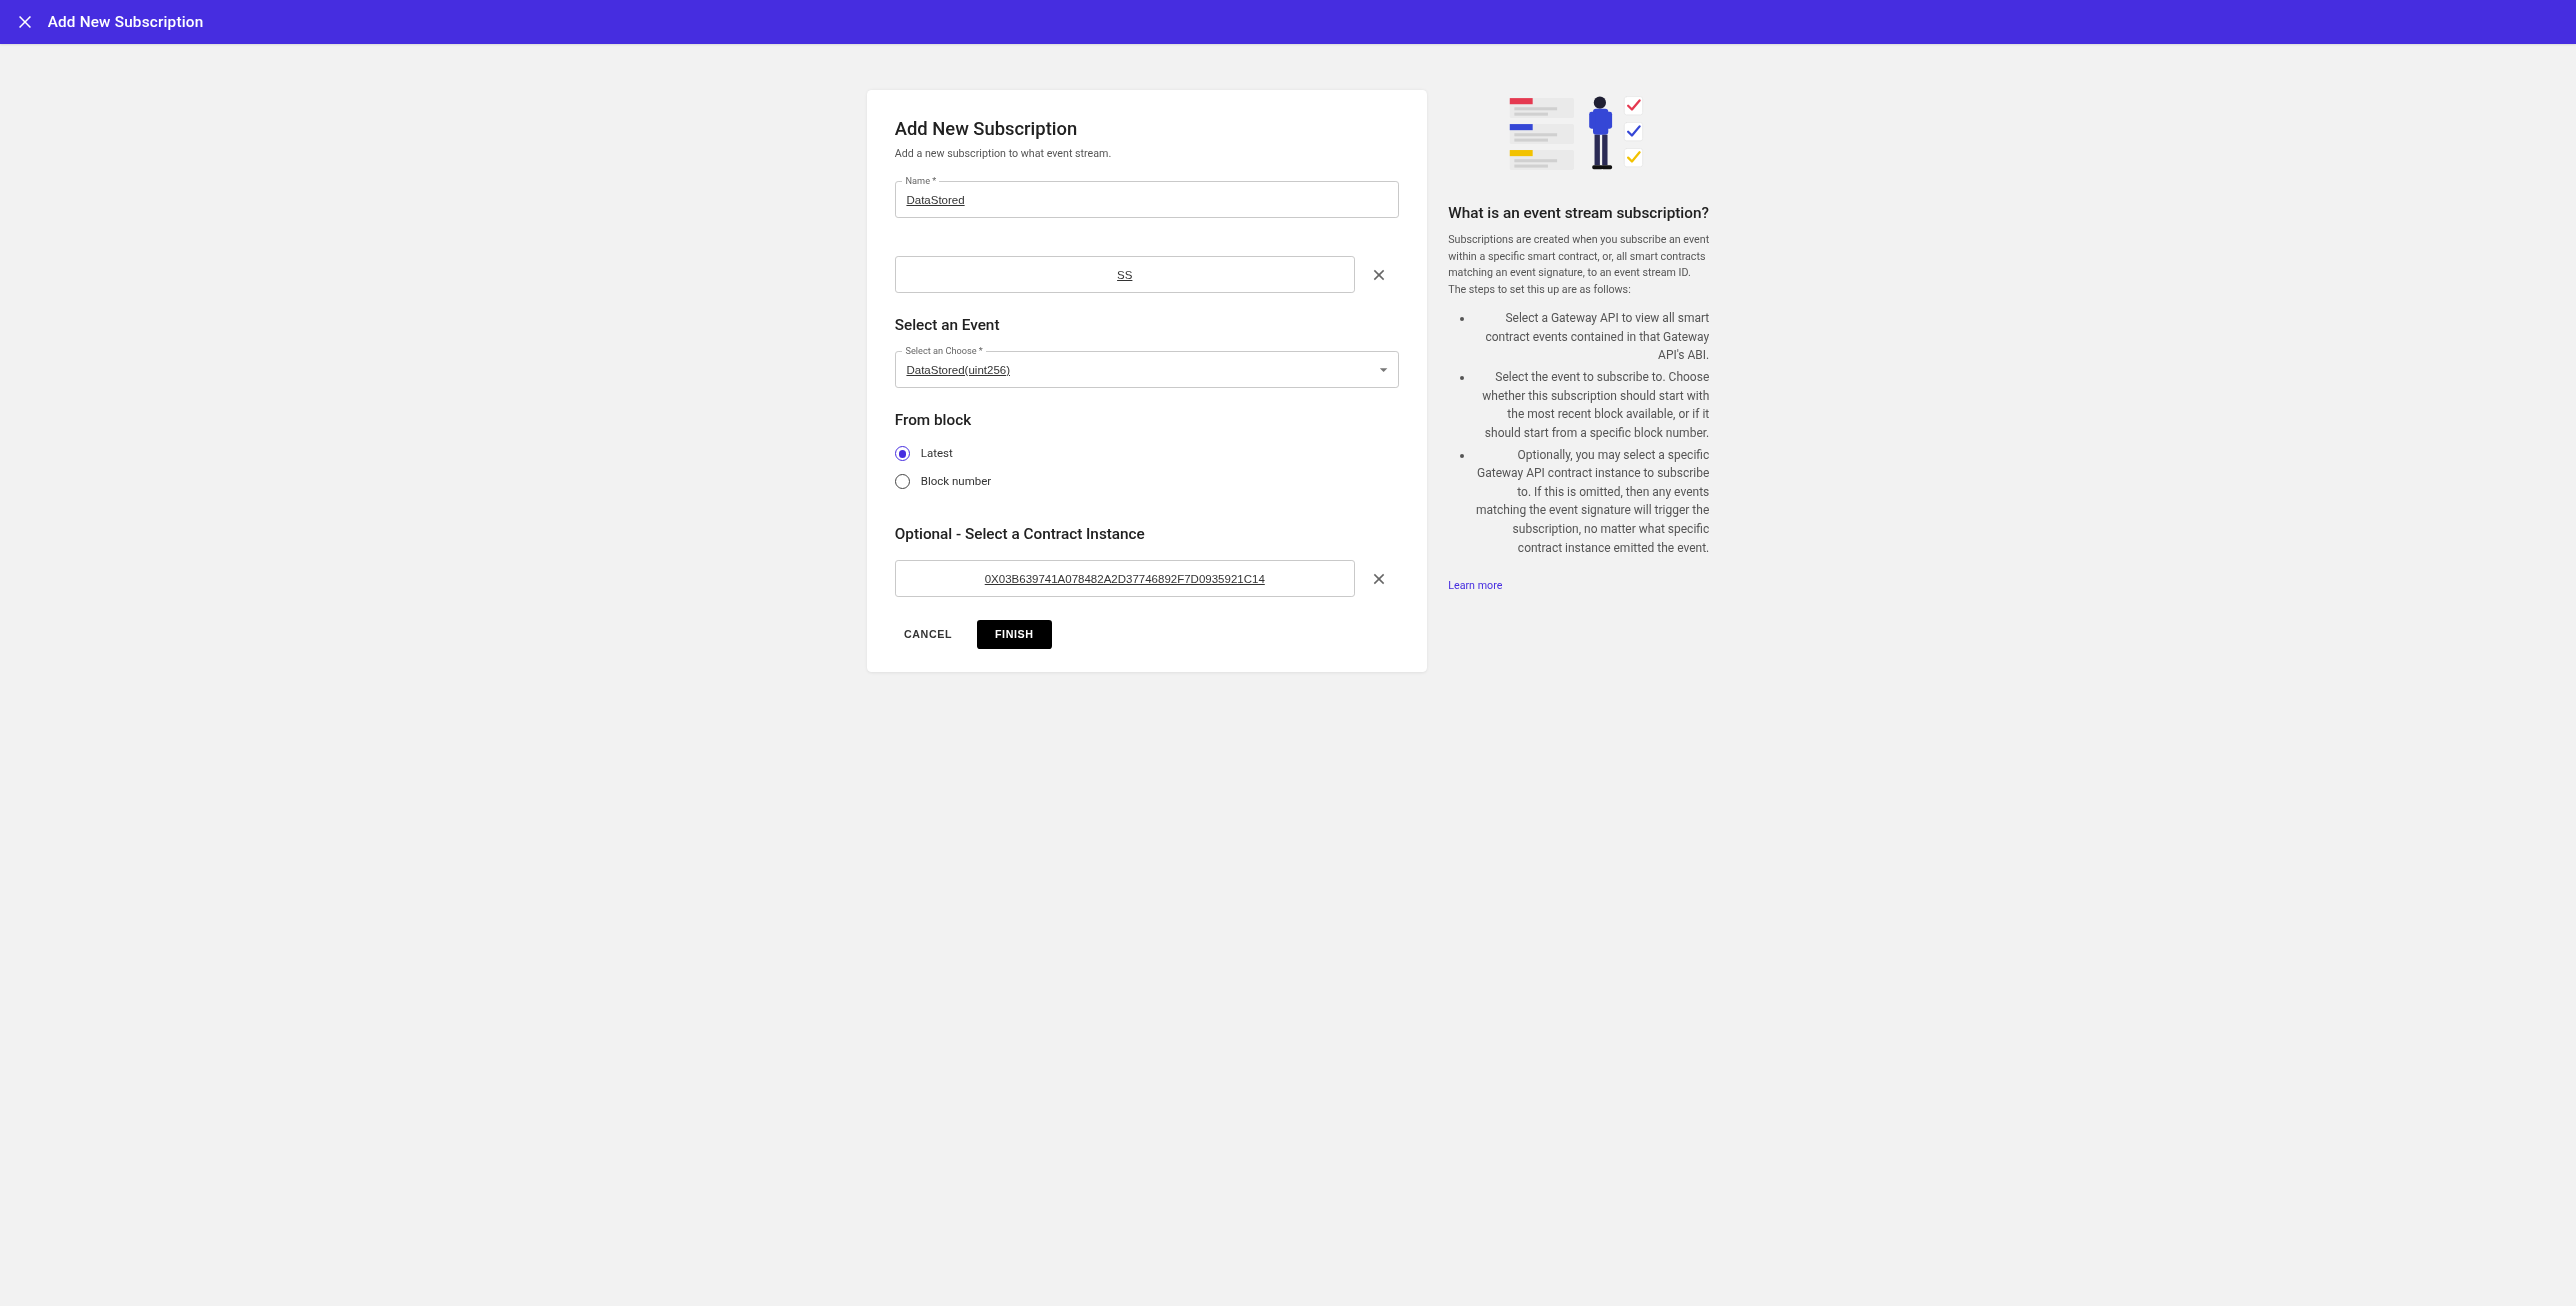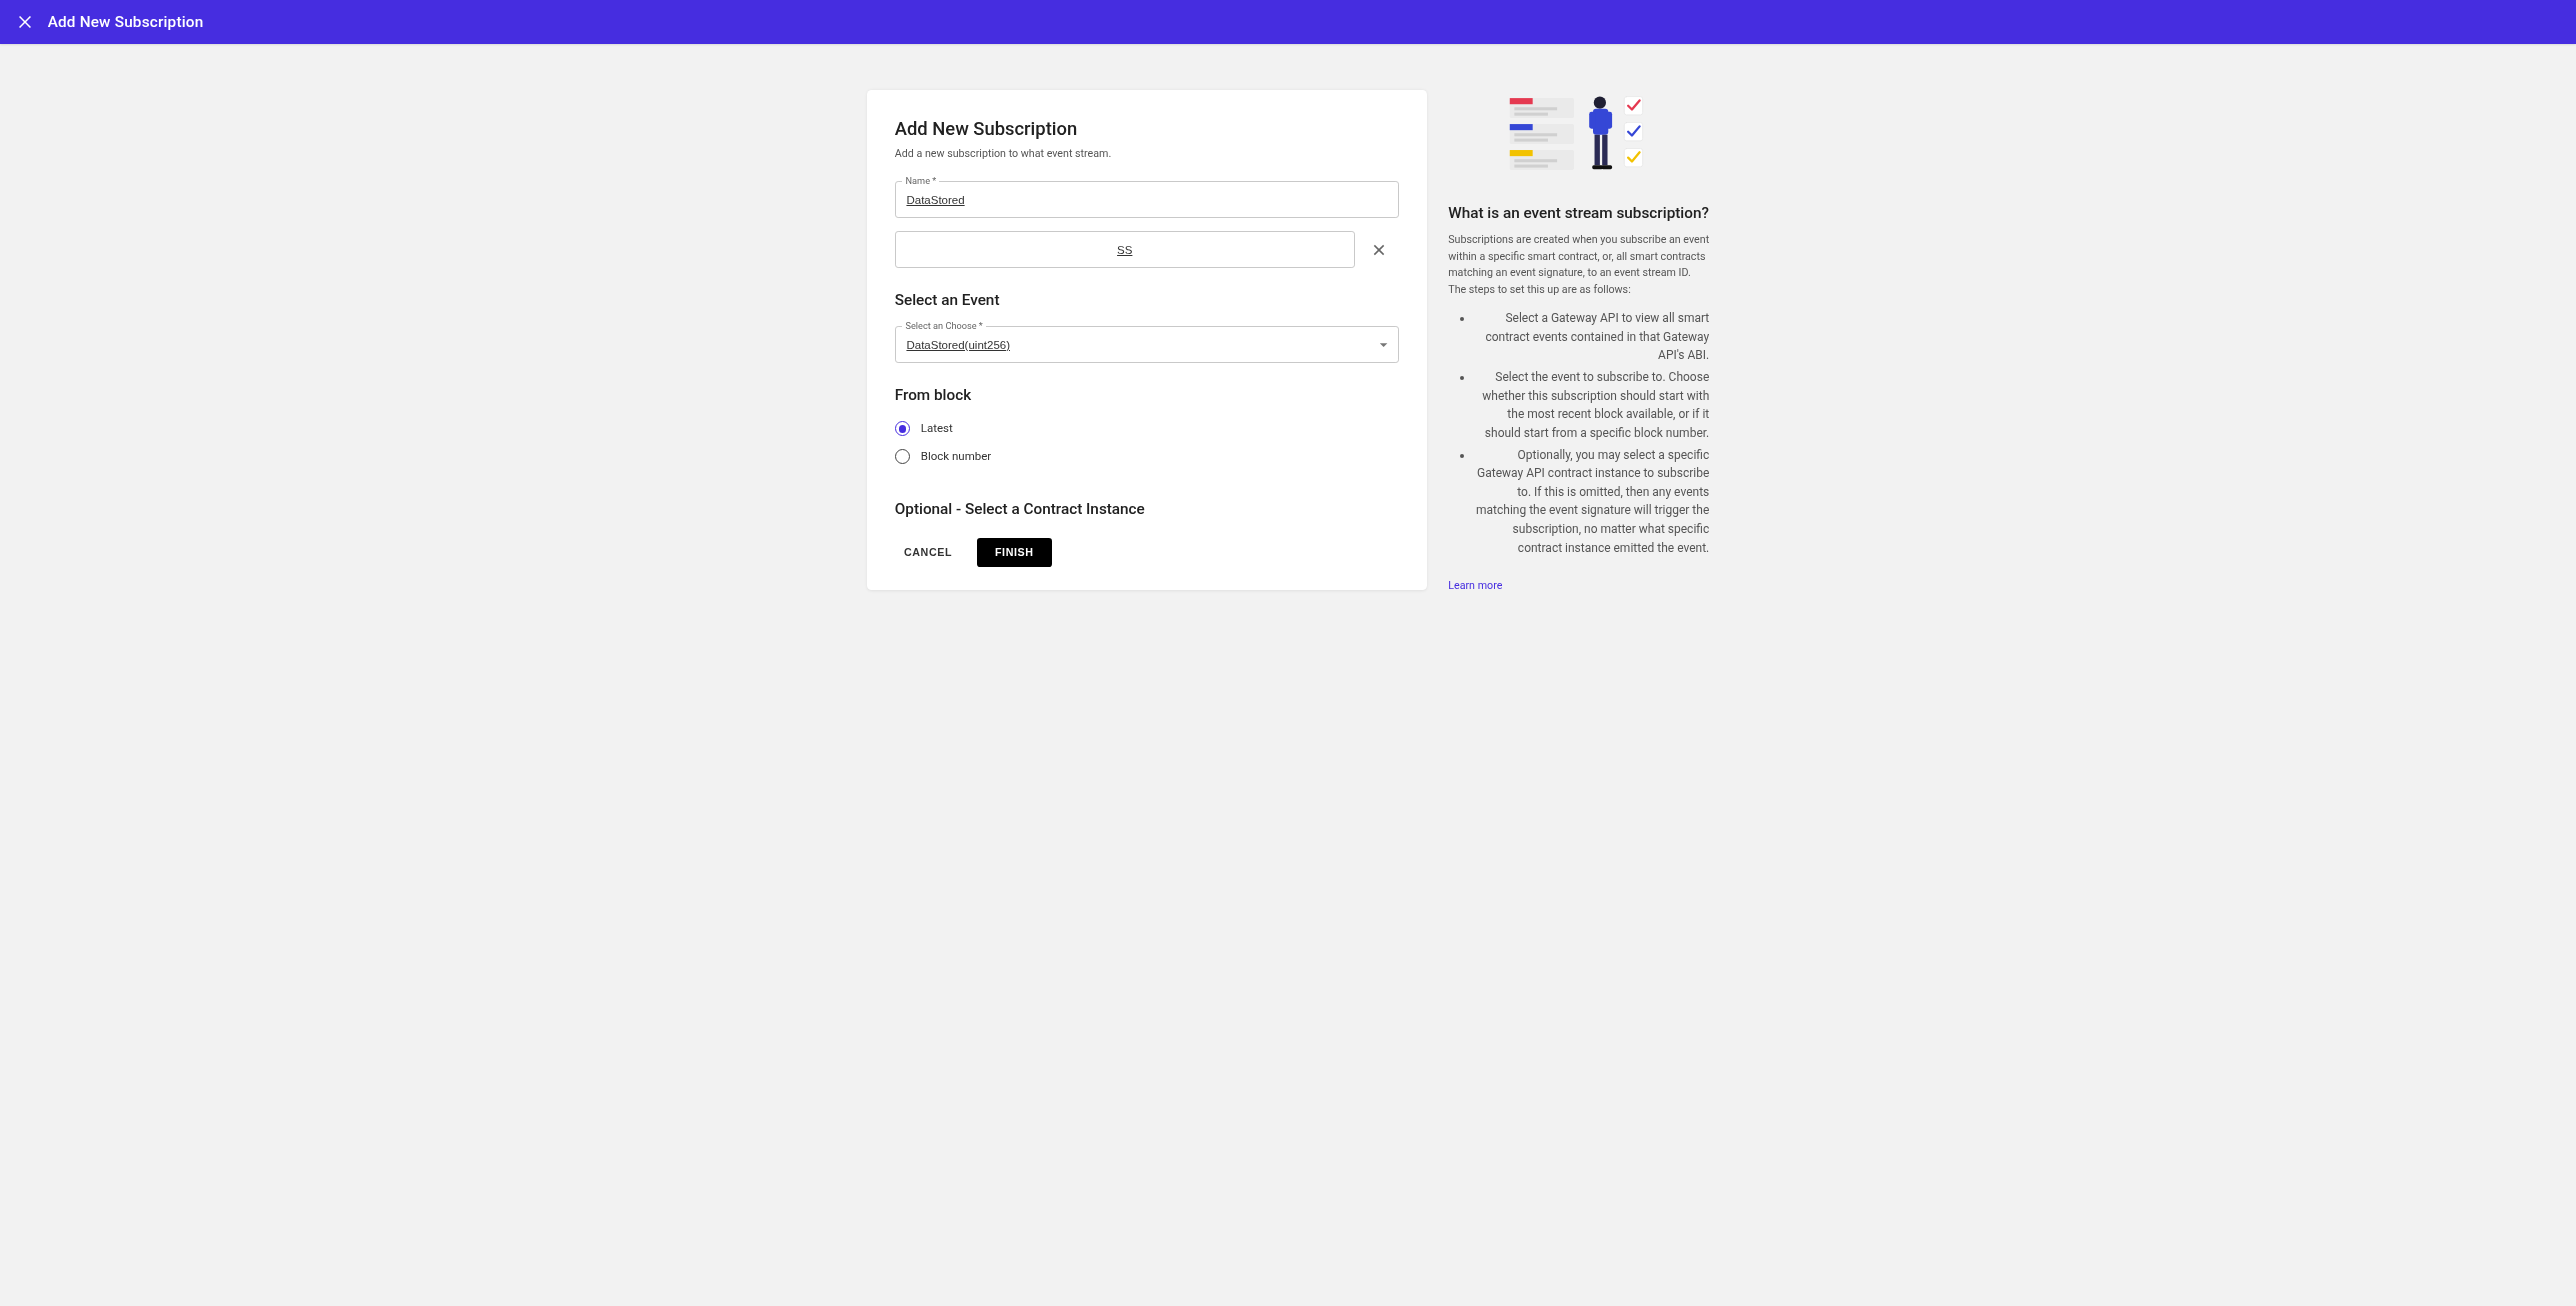--- a/index.html
+++ b/index.html
@@ -47,21 +47,21 @@
     font-weight: 500;
     margin-bottom: 7.7px;
     color: #212121;
   }
   .card .subtitle {
     font-size: 10.7px;
     color: #555;
     margin-bottom: 21.5px;
   }
 
-  .field-wrap { position: relative; margin-bottom: 13px; }
+  .field-wrap { position: relative; margin-bottom: 38px; }
   .float-label {
     position: absolute;
     top: -6.1px;
     left: 7.7px;
     background: #fff;
     padding: 0 3.1px;
     font-size: 9.2px;
     color: #666;
   }
   .text-input {
@@ -223,20 +223,29 @@
           <span class="radio-inner"></span>
         </span>
       <span class="radio-label">Latest</span>
     </div>
     <div class="radio-row" style="margin-bottom:36px;">
       <span class="radio-outer"></span>
       <span class="radio-label">Block number</span>
     </div>
 
     <div class="section-h">Optional - Select a Contract Instance</div>
+    <div class="input-row">
+      <input class="text-input centered" value="0X03B639741A078482A2D37746892F7D0935921C14" style="">
+      <div class="clear-btn">
+        <svg width="14" height="14" viewBox="0 0 18 18" fill="none" stroke-width="2">
+          <line x1="3" y1="3" x2="15" y2="15"></line>
+            <line x1="15" y1="3" x2="3" y2="15"></line>
+        </svg>
+      </div>
+    </div>
 
     <div class="actions">
       <button class="btn-text">CANCEL</button>
       <button class="btn-primary">FINISH</button>
     </div>
   </div>
 
   <div class="info-panel">
     <div class="illus">
       <svg width="153" height="84" viewBox="0 0 200 110">

